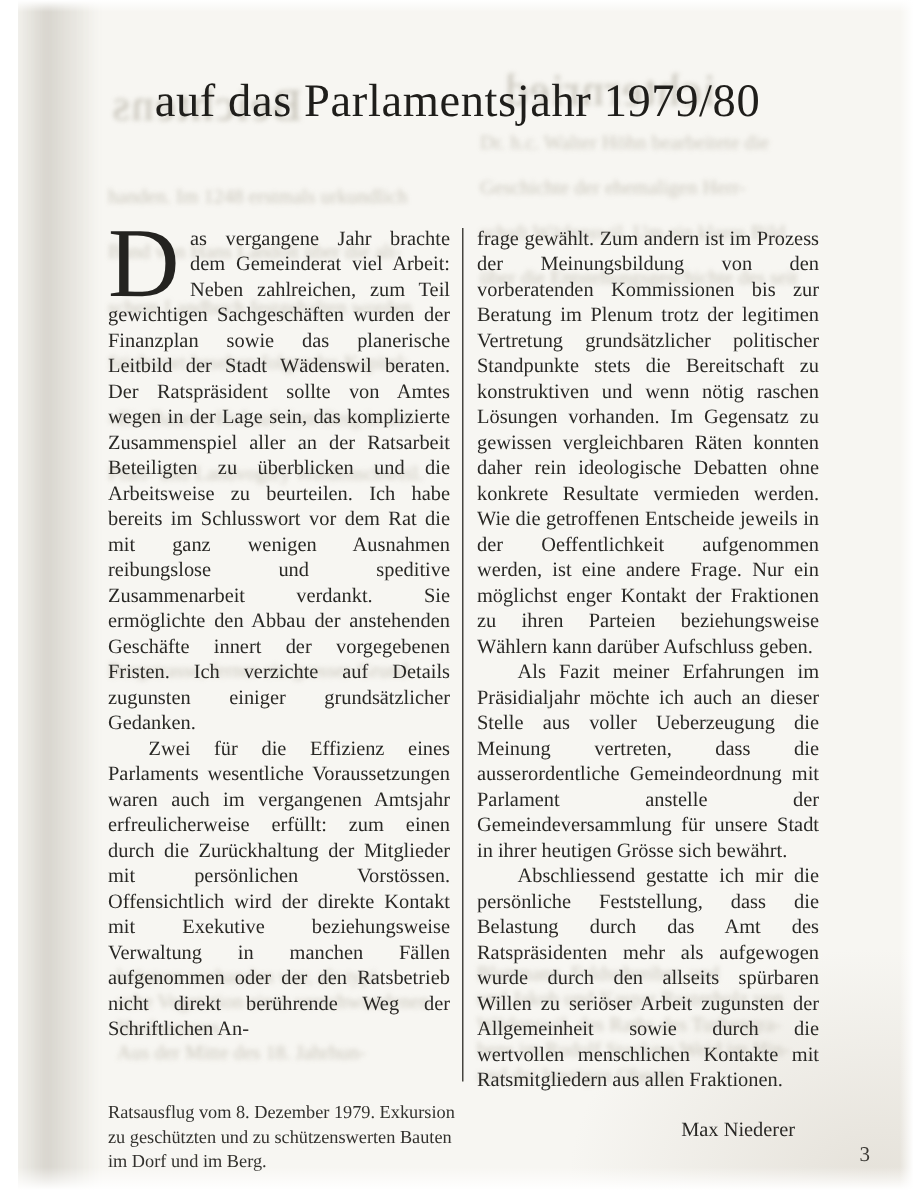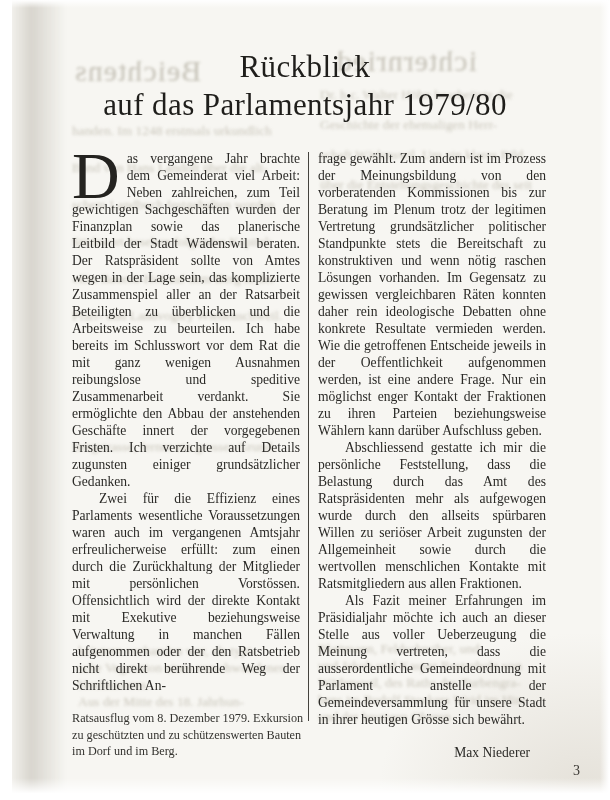--- a/index.html
+++ b/index.html
@@ -49,21 +49,21 @@
   .col { width:228px; font-size:13.6px; line-height:17px; text-align:justify; }
   .divider { width:1px; margin:2px 9px 56px 8px; background:#45433e; }
   .p { margin:0; }
   .p.indent { text-indent:27px; }
   .dropcap {
     float:left; font-size:66px; line-height:50px; height:50px;
     margin:1px 7px 0 0; color:#242320;
   }
   .signature { margin:16px; text-align:right; }
   .caption {
-    position:absolute; left:72px; top:710px; width:240px; z-index:1;
+    position:absolute; left:72px; top:733px; width:240px; z-index:1;
     font-size:12.2px; line-height:16.5px; margin:0; text-align:left; color:#33322e;
   }
   .page-number {
     position:absolute; left:573px; top:763px; z-index:1;
     font-size:14px; color:#3a3833;
   }
 </style>
 </head>
 <body>
 
@@ -103,34 +103,33 @@
     </div>
   <div class="ghost ghost-body lh17" style="left:318px; top:640px; width:232px;">
       <div>Blattmann, Feldschreiber, und</div>
       <div>und Jakob und Kaspar Rusterholz von</div>
       <div>Wädenswil, des Raths des Turbengra-</div>
       <div>bens im Rudolf Stockers Weid im Hin-</div>
       <div>und der heutigen Oberen</div>
     </div>
 
   <header class="title">
-    <div>Rückblick</div>
     <div>auf das Parlamentsjahr 1979/80</div>
   </header>
 
   <div class="columns">
     <div class="col">
       <p class="p"><span class="dropcap">D</span><span>as vergangene Jahr brachte dem Gemeinderat viel Arbeit: Neben zahlreichen, zum Teil gewichtigen Sachgeschäften wurden der Finanzplan sowie das planerische Leitbild der Stadt Wädenswil beraten. Der Ratspräsident sollte von Amtes wegen in der Lage sein, das komplizierte Zusammenspiel aller an der Ratsarbeit Beteiligten zu überblicken und die Arbeitsweise zu beurteilen. Ich habe bereits im Schlusswort vor dem Rat die mit ganz wenigen Ausnahmen reibungslose und speditive Zusammenarbeit verdankt. Sie ermöglichte den Abbau der anstehenden Geschäfte innert der vorgegebenen Fristen. Ich verzichte auf Details zugunsten einiger grundsätzlicher Gedanken.</span></p>
       <p class="p indent">Zwei für die Effizienz eines Parlaments wesentliche Voraussetzungen waren auch im vergangenen Amtsjahr erfreulicherweise erfüllt: zum einen durch die Zurückhaltung der Mitglieder mit persönlichen Vorstössen. Offensichtlich wird der direkte Kontakt mit Exekutive beziehungsweise Verwaltung in manchen Fällen aufgenommen oder der den Ratsbetrieb nicht direkt berührende Weg der Schriftlichen An-</p>
     </div>
     <div class="divider"></div>
     <div class="col">
       <p class="p">frage gewählt. Zum andern ist im Prozess der Meinungsbildung von den vorberatenden Kommissionen bis zur Beratung im Plenum trotz der legitimen Vertretung grundsätzlicher politischer Standpunkte stets die Bereitschaft zu konstruktiven und wenn nötig raschen Lösungen vorhanden. Im Gegensatz zu gewissen vergleichbaren Räten konnten daher rein ideologische Debatten ohne konkrete Resultate vermieden werden. Wie die getroffenen Entscheide jeweils in der Oeffentlichkeit aufgenommen werden, ist eine andere Frage. Nur ein möglichst enger Kontakt der Fraktionen zu ihren Parteien beziehungsweise Wählern kann darüber Aufschluss geben.</p>
+      <p class="p indent">Als Fazit meiner Erfahrungen im Präsidialjahr möchte ich auch an dieser Stelle aus voller Ueberzeugung die Meinung vertreten, dass die ausserordentliche Gemeindeordnung mit Parlament anstelle der Gemeindeversammlung für unsere Stadt in ihrer heutigen Grösse sich bewährt.</p>
       <p class="p indent">Abschliessend gestatte ich mir die persönliche Feststellung, dass die Belastung durch das Amt des Ratspräsidenten mehr als aufgewogen wurde durch den allseits spürbaren Willen zu seriöser Arbeit zugunsten der Allgemeinheit sowie durch die wertvollen menschlichen Kontakte mit Ratsmitgliedern aus allen Fraktionen.</p>
-      <p class="p indent">Als Fazit meiner Erfahrungen im Präsidialjahr möchte ich auch an dieser Stelle aus voller Ueberzeugung die Meinung vertreten, dass die ausserordentliche Gemeindeordnung mit Parlament anstelle der Gemeindeversammlung für unsere Stadt in ihrer heutigen Grösse sich bewährt.</p>
       <p class="signature">Max Niederer</p>
     </div>
   </div>
 
   <p class="caption">Ratsausflug vom 8. Dezember 1979. Exkursion zu geschützten und zu schützenswerten Bauten im Dorf und im Berg.</p>
 
   <div class="page-number">3</div>
 
 </div>
 

